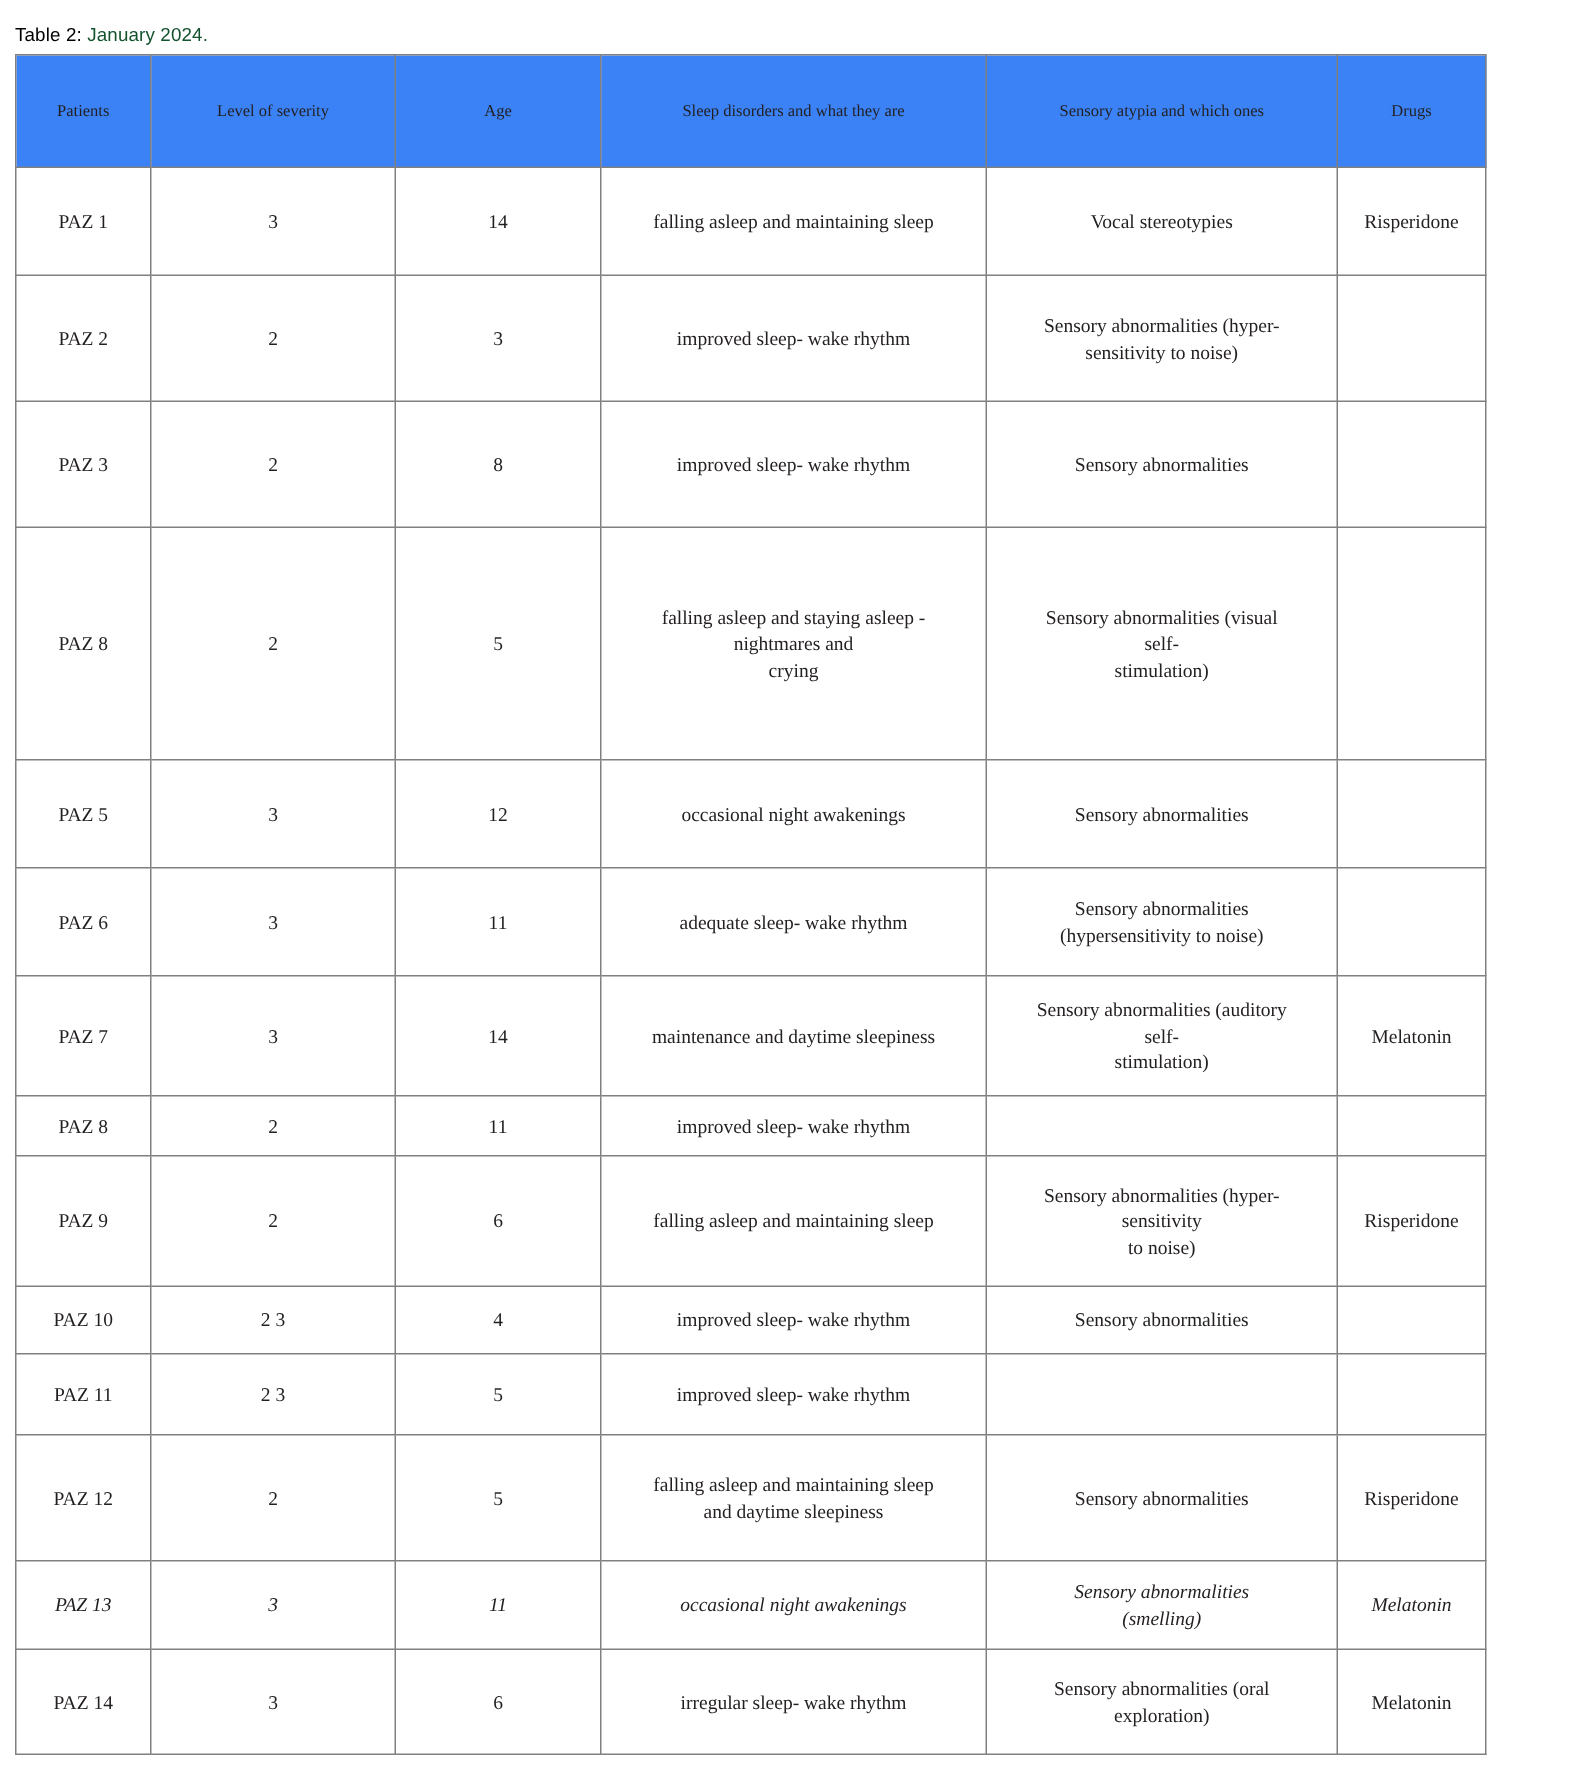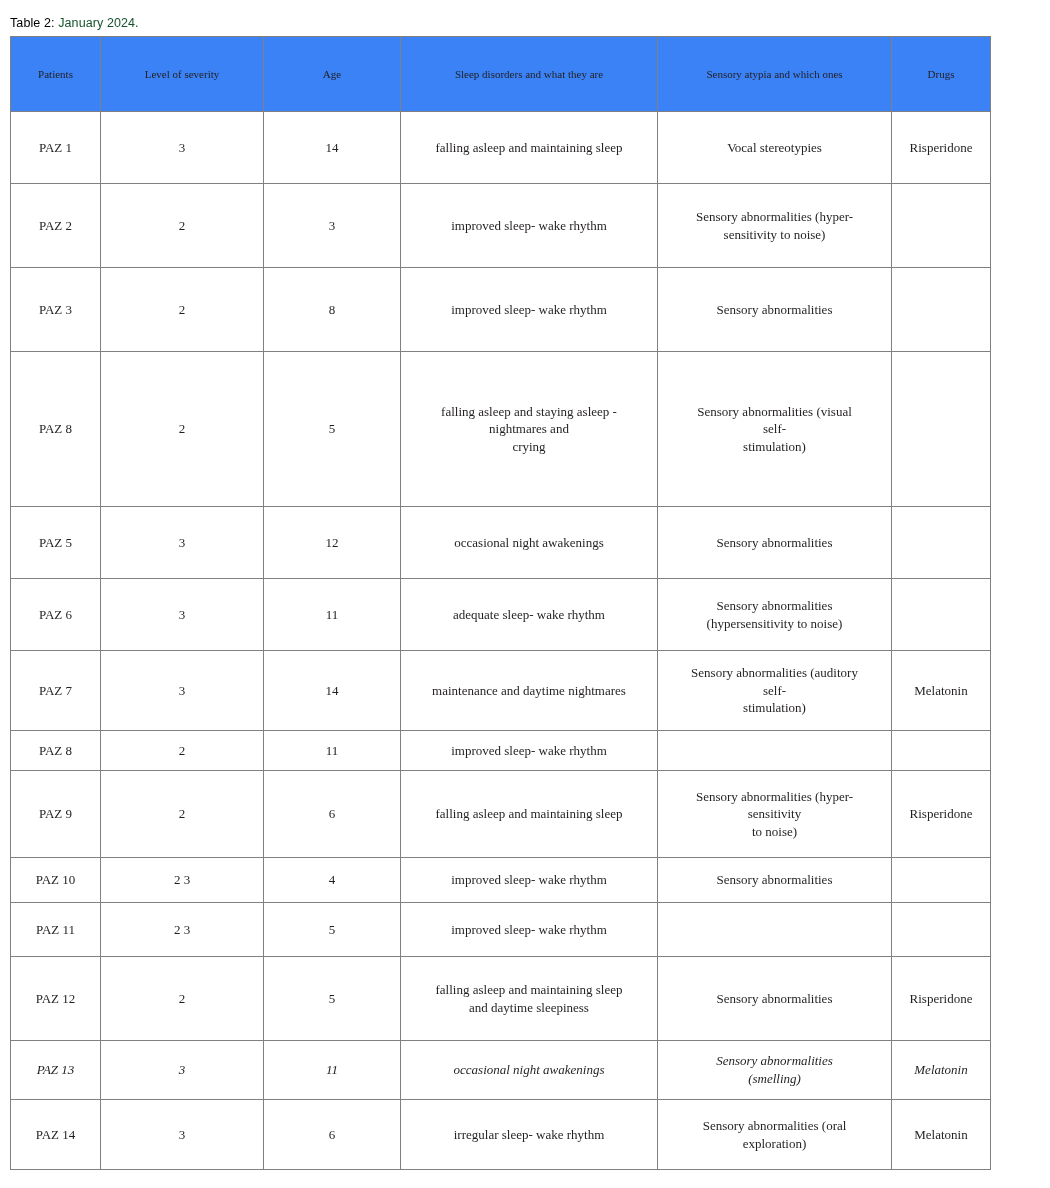--- a/index.html
+++ b/index.html
@@ -153,21 +153,21 @@
           <td class="cell-multiline">11</td>
           <td class="cell-multiline">adequate sleep- wake rhythm</td>
           <td class="cell-multiline">Sensory abnormalities
 (hypersensitivity to noise)</td>
           <td class="cell-multiline"></td>
         </tr>
         <tr style="height: 80px;">
           <td class="cell-multiline">PAZ 7</td>
           <td class="cell-multiline">3</td>
           <td class="cell-multiline">14</td>
-          <td class="cell-multiline">maintenance and daytime nightmares</td>
+          <td class="cell-multiline">maintenance and daytime sleepiness</td>
           <td class="cell-multiline">Sensory abnormalities (auditory
 self-
 stimulation)</td>
           <td class="cell-multiline">Melatonin</td>
         </tr>
         <tr style="height: 40px;">
           <td class="cell-multiline">PAZ 8</td>
           <td class="cell-multiline">2</td>
           <td class="cell-multiline">11</td>
           <td class="cell-multiline">improved sleep- wake rhythm</td>

